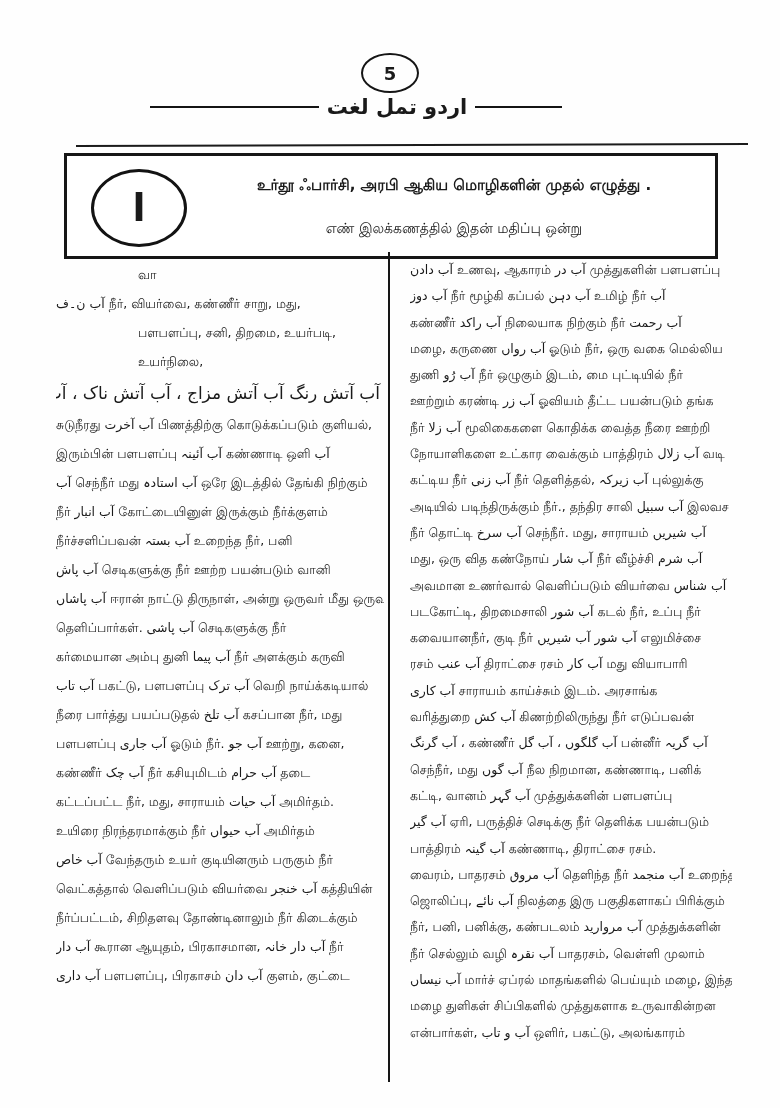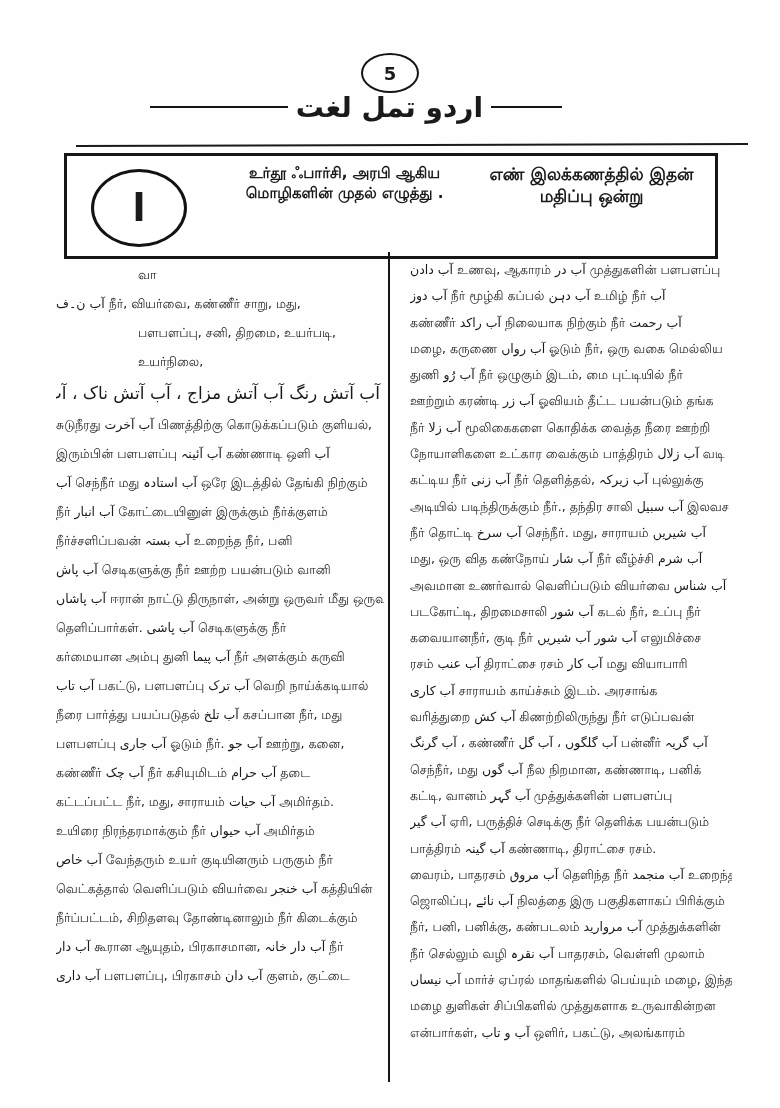--- a/index.html
+++ b/index.html
@@ -23,21 +23,21 @@
 
   
   .masthead{
     position:absolute;left:150px;top:94px;width:412px;height:26px;
     display:flex;align-items:center;gap:8px;
   }
   .masthead .rule{border-top:2.5px solid #141414;}
   .masthead .rule.l{width:175px;}
   .masthead .rule.r{width:90px;}
   .masthead .title{
-    font-size:28px;font-weight:bold;letter-spacing:0.5px;
+    font-size:21px;font-weight:bold;letter-spacing:0.5px;
     white-space:nowrap;direction:rtl;
   }
 
   .top-rule{
     position:absolute;left:76px;top:144px;width:672px;height:0;
     border-top:2.5px solid #1b1b1b;transform:rotate(-0.15deg);
   }
 
   
   .lead-box{
@@ -45,25 +45,25 @@
     border:3px solid #161616;background:#fff;
   }
   .lead-oval{
     position:absolute;left:24px;top:13px;width:90px;height:72px;
     border:3px solid #131313;border-radius:50%;
     display:flex;align-items:center;justify-content:center;
     font-size:38px;font-weight:bold;line-height:1;
   }
   .lead-text{
     position:absolute;left:140px;right:14px;top:8px;bottom:6px;
-    display:flex;justify-content:space-around;
+    display:flex;flex-direction:column;justify-content:space-around;
     text-align:center;
   }
   .lead-text .l1{font-size:15px;font-weight:bold;}
-  .lead-text .l2{font-size:17px;font-weight:bold;}
+  .lead-text .l2{font-size:14px;font-weight:normal;}
 
   
   .col-divider{
     position:absolute;left:388px;top:252px;width:2px;height:830px;
     background:#161616;
   }
 
   
   .col{position:absolute;font-size:12.5px;}
   .col-left{left:56px;top:260px;width:328px;}

